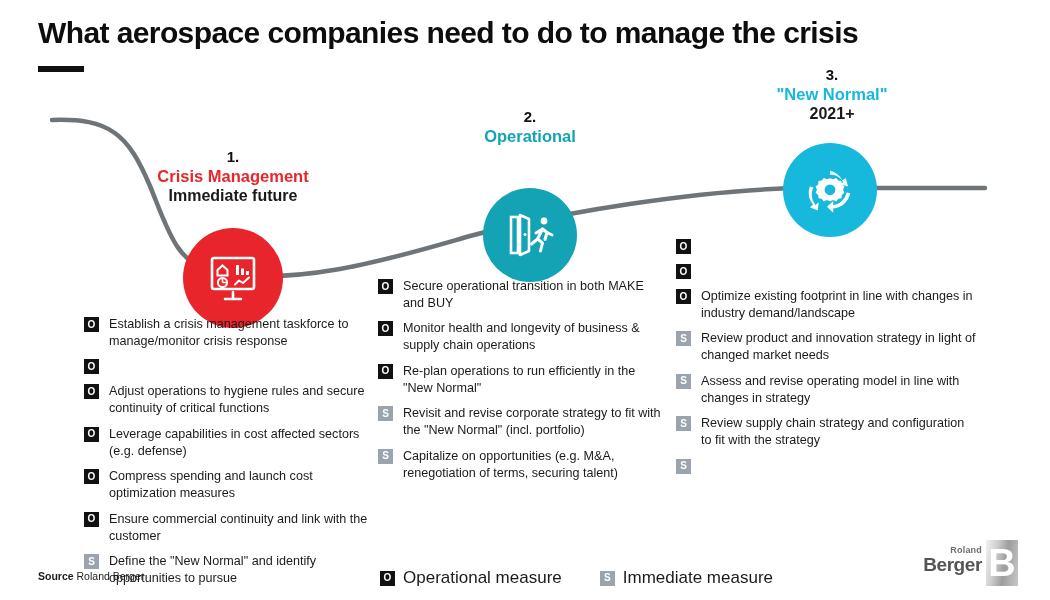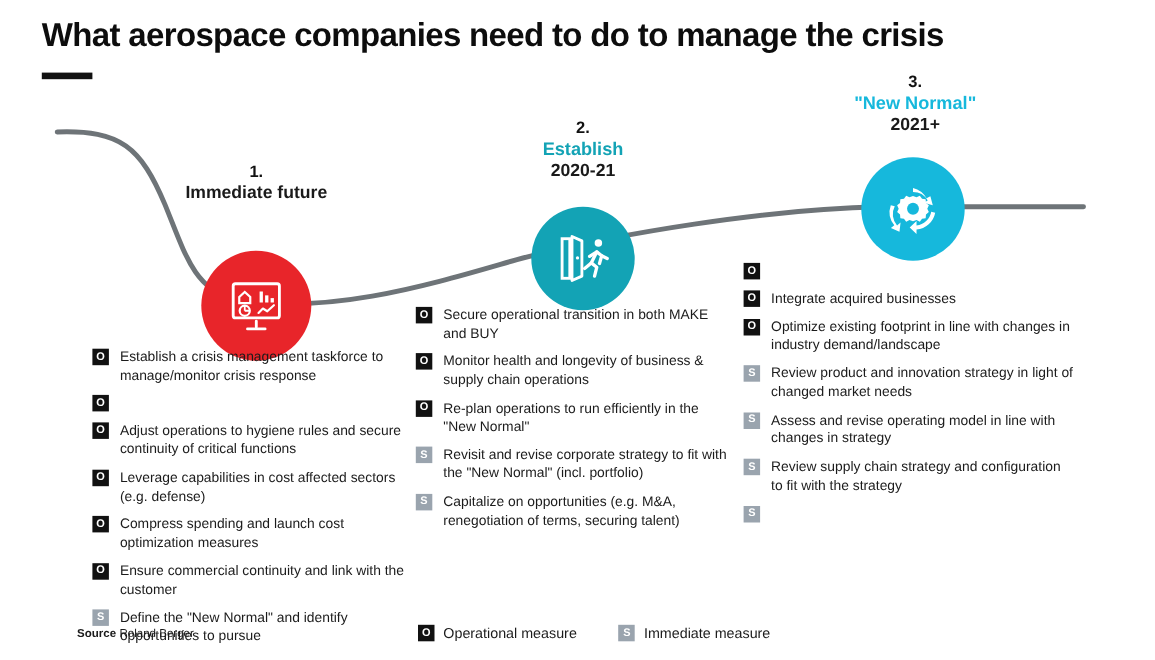--- a/index.html
+++ b/index.html
@@ -61,25 +61,25 @@
   }
   .badge.op { background: #111111; }
   .badge.st { background: #9aa4ae; }
   .bullet-text { font-size: 12.6px; line-height: 1.33; color: #1b1b1b; }
 
   
   #source {
     position: absolute; left: 38px; top: 570px;
     font-size: 10.5px; color: #1b1b1b;
   }
-  #source b { font-weight: 700; margin-left: 32px; }
+  #source b { font-weight: 700; }
   #legend { position: absolute; left: 380px; top: 568px; display: flex; align-items: center; }
   .legend-item { display: flex; align-items: center; margin-right: 38px; }
   .legend-item .badge { margin-right: 8px; margin-top: 0; }
-  .legend-text { font-size: 13px; color: #1b1b1b; }
+  .legend-text { font-size: 17px; color: #1b1b1b; }
 
   
   #logo { position: absolute; left: 908px; top: 540px; width: 110px; height: 48px; }
   #logo-text { position: absolute; left: 0; top: 6px; line-height: 1; text-align: right; width: 74px; }
   #logo-roland { font-size: 9px; font-weight: 700; color: #6e6e6e; letter-spacing: .2px; }
   #logo-berger { font-size: 19px; font-weight: 700; color: #555; letter-spacing: -0.4px; }
   #logo-b {
     position: absolute; left: 78px; top: 0px; width: 32px; height: 46px;
     background: linear-gradient(100deg,#f2f2f2 0%,#cfcfcf 30%,#9d9d9d 58%,#c9c9c9 100%);
     font-size: 38px; font-weight: 700; color: #ffffff;
@@ -137,26 +137,26 @@
         <path d="M45.6 31.5 a15.5 15.5 0 0 1 -13.4 12.6 l0 -4.2 -6.2 5.9 6.2 5.9 0 -4.1 A19 19 0 0 0 49.2 32.3 z"></path>
         <path d="M12.4 26.5 a15.5 15.5 0 0 0 2.1 17.4 l3.2 -2.7 -1.0 8.4 -7.8 -3.3 3.1 -2.6 A19 19 0 0 1 8.8 25.5 z"></path>
       </g>
       <path d="M29 17.2 l3.2 1.1 3.0 -1.4 2.0 2.7 3.3 .5 .3 3.4 2.6 2.1 -1.4 3.1 1.4 3.1 -2.6 2.1 -.3 3.4 -3.3 .5 -2.0 2.7 -3.0 -1.4 -3.2 1.1 -3.2 -1.1 -3.0 1.4 -2.0 -2.7 -3.3 -.5 -.3 -3.4 -2.6 -2.1 1.4 -3.1 -1.4 -3.1 2.6 -2.1 .3 -3.4 3.3 -.5 2.0 -2.7 3.0 1.4 z" fill="#fff"></path>
       <circle cx="29" cy="28.8" r="5.4" fill="#16B8DC"></circle>
     </svg>
   </div>
 
   <div class="phase-label" id="label-1">
     <div class="phase-num">1.</div>
+    <div class="phase-name">Crisis Management</div>
     <div class="phase-sub">Immediate future</div>
   </div>
   <div class="phase-label" id="label-2">
     <div class="phase-num">2.</div>
-    <div class="phase-name">Establish</div>
-    <div class="phase-sub">2020-21</div>
+    <div class="phase-name">Operational</div>
   </div>
   <div class="phase-label" id="label-3">
     <div class="phase-num">3.</div>
     <div class="phase-name">"New Normal"</div>
     <div class="phase-sub">2021+</div>
   </div>
 
   <div class="bullet-list" id="list-1">
       <div class="bullet-item">
         <div class="badge op">O</div>
@@ -207,21 +207,20 @@
         <div class="badge st">S</div>
         <div class="bullet-text">Capitalize on opportunities  (e.g. M&amp;A, renegotiation of terms, securing talent)</div>
       </div>
     </div>
   <div class="bullet-list" id="list-3">
       <div class="bullet-item">
         <div class="badge op">O</div>
       </div>
       <div class="bullet-item">
         <div class="badge op">O</div>
-        <div class="bullet-text">Integrate acquired businesses</div>
       </div>
       <div class="bullet-item">
         <div class="badge op">O</div>
         <div class="bullet-text">Optimize existing footprint in line with changes in industry demand/landscape</div>
       </div>
       <div class="bullet-item">
         <div class="badge st">S</div>
         <div class="bullet-text">Review product and innovation strategy in light of changed market needs</div>
       </div>
       <div class="bullet-item">
@@ -245,14 +244,21 @@
       <div class="legend-item">
         <div class="badge op">O</div>
         <div class="legend-text">Operational measure</div>
       </div>
       <div class="legend-item">
         <div class="badge st">S</div>
         <div class="legend-text">Immediate measure</div>
       </div>
     </div>
 
+  <div id="logo">
+    <div id="logo-text">
+      <div id="logo-roland">Roland</div>
+      <div id="logo-berger">Berger</div>
+    </div>
+    <div id="logo-b">B</div>
+  </div>
 
 </div>
 
 </body></html>

